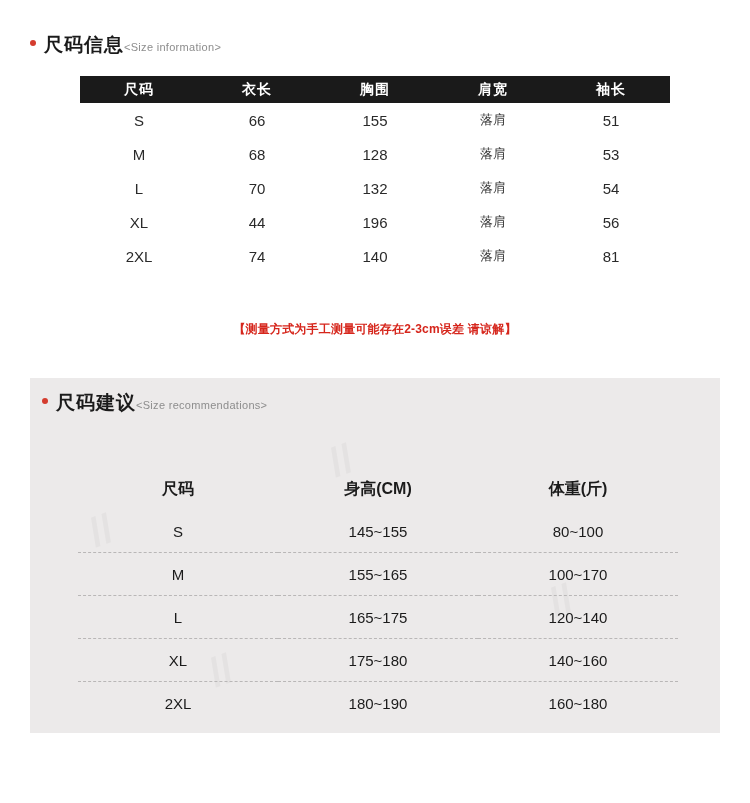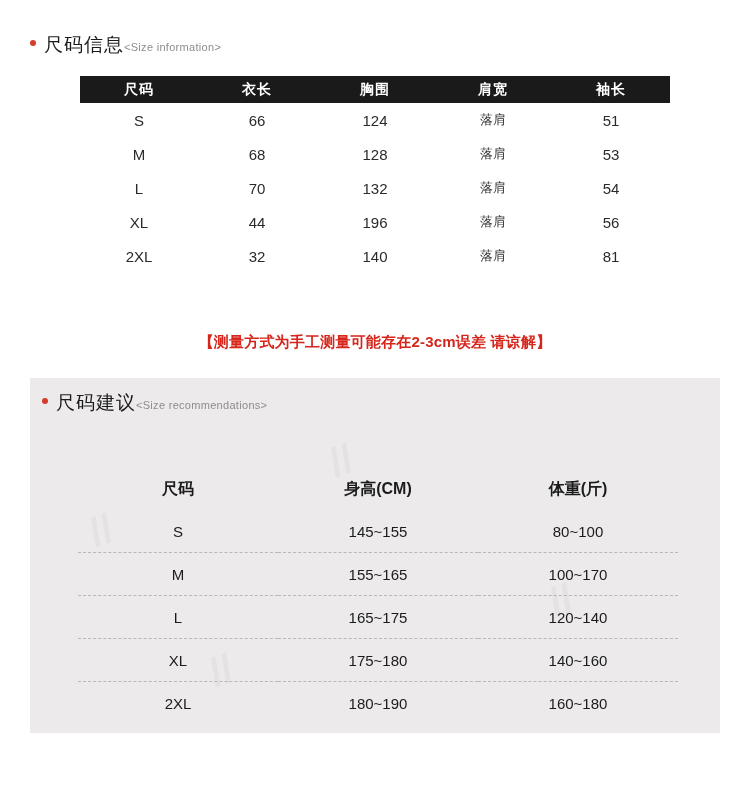--- a/index.html
+++ b/index.html
@@ -26,21 +26,21 @@
     width: 6px;
     height: 6px;
     border-radius: 50%;
     background: #d43c2e;
     margin-right: 8px;
     position: relative;
     top: -5px;
   }
   .head-title-cn {
     font-size: 19px;
-    font-weight: normal;
+    font-weight: bold;
     letter-spacing: 1px;
     color: #1b1b1b;
   }
   .head-title-en {
     font-size: 11px;
     color: #8d8d8d;
     margin-left: 0;
     letter-spacing: 0.3px;
   }
 
@@ -77,23 +77,23 @@
   table.size-table tbody td.smallcell {
     font-size: 13px;
     color: #333;
     margin-top: 7px;
   }
 
   
   .notice {
     text-align: center;
     color: #d6261c;
-    font-size: 15px;
-    font-weight: bold;
-    margin-top: 60px;
+    font-size: 12px;
+    font-weight: bold;
+    margin-top: 48px;
     letter-spacing: 0.2px;
   }
 
   
   .reco-block {
     position: absolute;
     left: 30px;
     top: 378px;
     width: 690px;
     height: 355px;
@@ -159,21 +159,21 @@
         <th>衣长</th>
         <th>胸围</th>
         <th>肩宽</th>
         <th>袖长</th>
       </tr>
     </thead>
     <tbody>
       <tr>
         <td>S</td>
         <td>66</td>
-        <td>124</td>
+        <td>155</td>
         <td class="smallcell">落肩</td>
         <td>51</td>
       </tr>
       <tr>
         <td>M</td>
         <td>68</td>
         <td>128</td>
         <td class="smallcell">落肩</td>
         <td>53</td>
       </tr>
@@ -186,21 +186,21 @@
       </tr>
       <tr>
         <td>XL</td>
         <td>44</td>
         <td>196</td>
         <td class="smallcell">落肩</td>
         <td>56</td>
       </tr>
       <tr>
         <td>2XL</td>
-        <td>32</td>
+        <td>74</td>
         <td>140</td>
         <td class="smallcell">落肩</td>
         <td>81</td>
       </tr>
     </tbody>
   </table>
 </div>
 
 <div class="notice">【测量方式为手工测量可能存在2-3cm误差 请谅解】</div>
 

